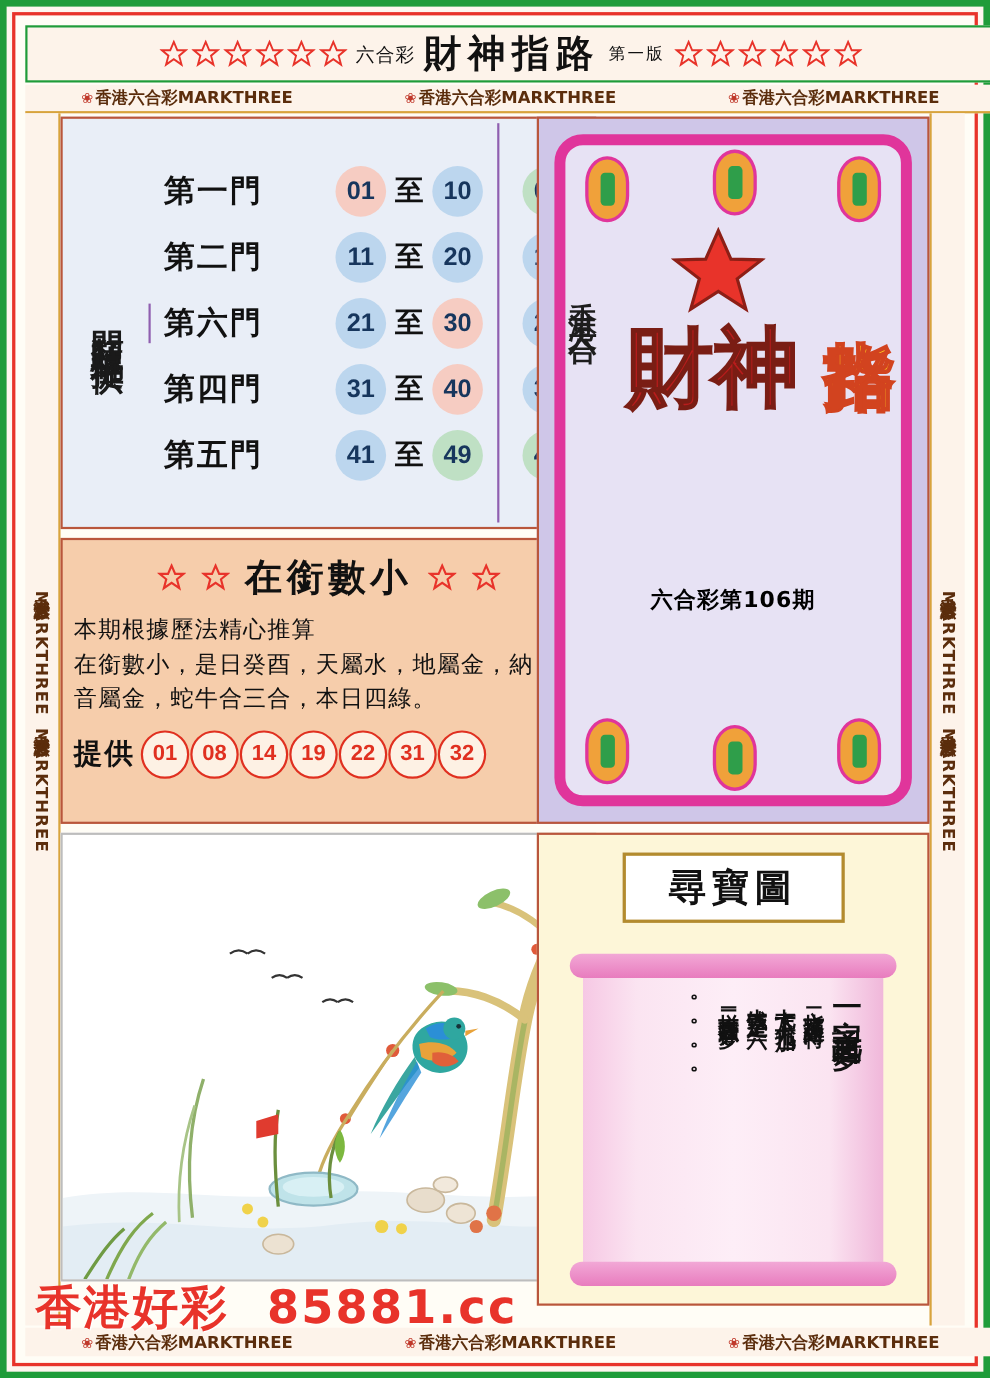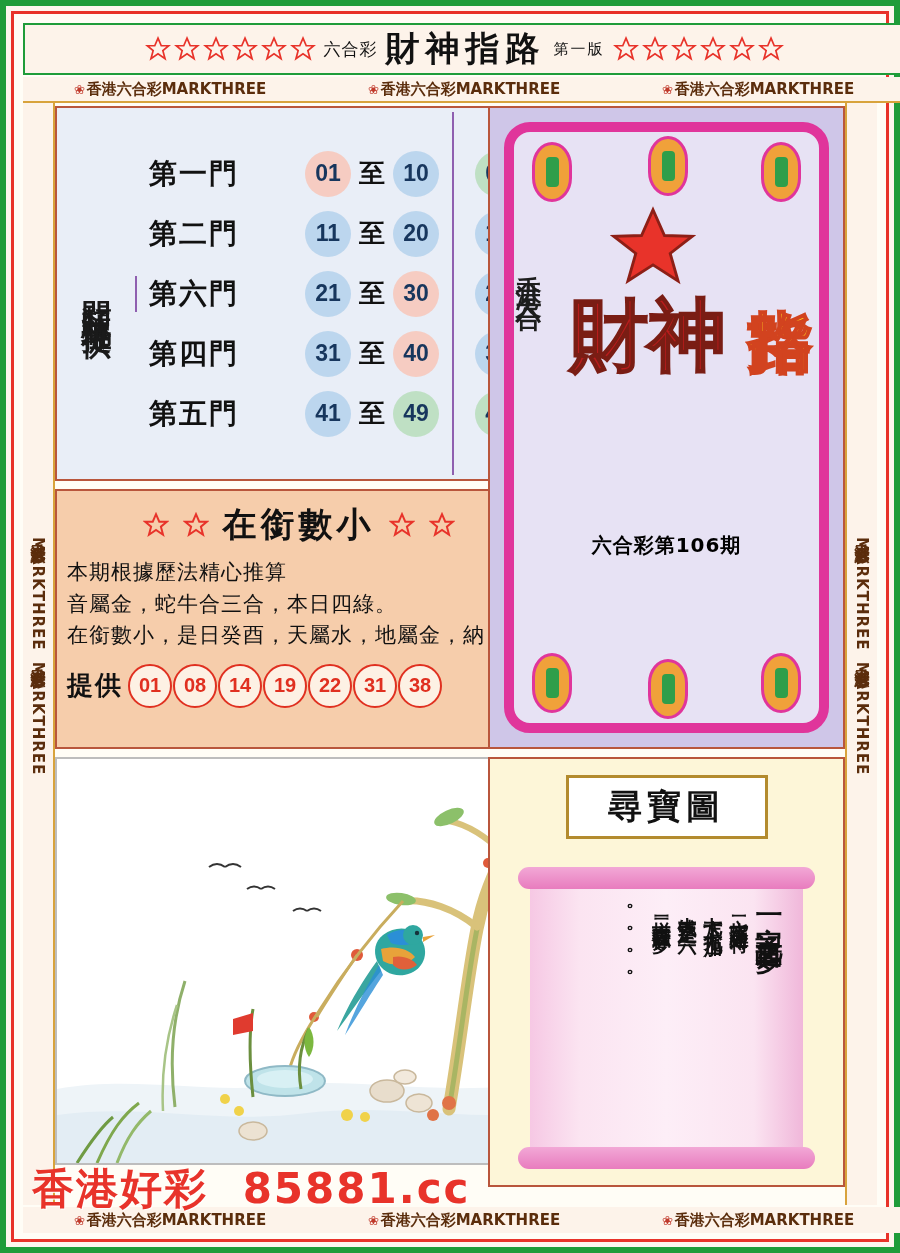--- a/index.html
+++ b/index.html
@@ -413,32 +413,32 @@
           <div class="shen-title">在銜數小</div>
           <svg class="star" viewBox="0 0 24 24">
                 <polygon points="12,2 15,9 22,9 16.5,13.5 18.5,21 12,16.5 5.5,21 7.5,13.5 2,9 9,9" fill="none" stroke="#e8332a" stroke-width="1.8"></polygon>
               </svg>
           <svg class="star" viewBox="0 0 24 24">
                 <polygon points="12,2 15,9 22,9 16.5,13.5 18.5,21 12,16.5 5.5,21 7.5,13.5 2,9 9,9" fill="none" stroke="#e8332a" stroke-width="1.8"></polygon>
               </svg>
         </div>
         <div class="shen-body">
           <div class="shen-line1">本期根據歷法精心推算</div>
+          <div>在銜數小，是日癸酉，天屬水，地屬金，納</div>
           <div>音屬金，蛇牛合三合，本日四綠。</div>
-          <div>在銜數小，是日癸酉，天屬水，地屬金，納</div>
         </div>
         <div class="shen-supply">
           <div class="lbl">提供</div>
           <div class="circ">01</div>
           <div class="circ">08</div>
           <div class="circ">14</div>
           <div class="circ">19</div>
           <div class="circ">22</div>
           <div class="circ">31</div>
-          <div class="circ">38</div>
+          <div class="circ">32</div>
         </div>
       </div>
 
       <div class="pic-panel">
         <svg viewBox="0 0 483 404" width="483" height="404">
           <rect x="0" y="0" width="483" height="404" fill="#ffffff"></rect>
 
           <path d="M0 330 C80 316 150 336 230 326 C300 318 380 338 483 324 L483 404 L0 404 Z" fill="#eef4f8"></path>
           <path d="M0 356 C90 344 160 366 250 354 C340 344 410 364 483 352 L483 404 L0 404 Z" fill="#e3edf4"></path>
 

